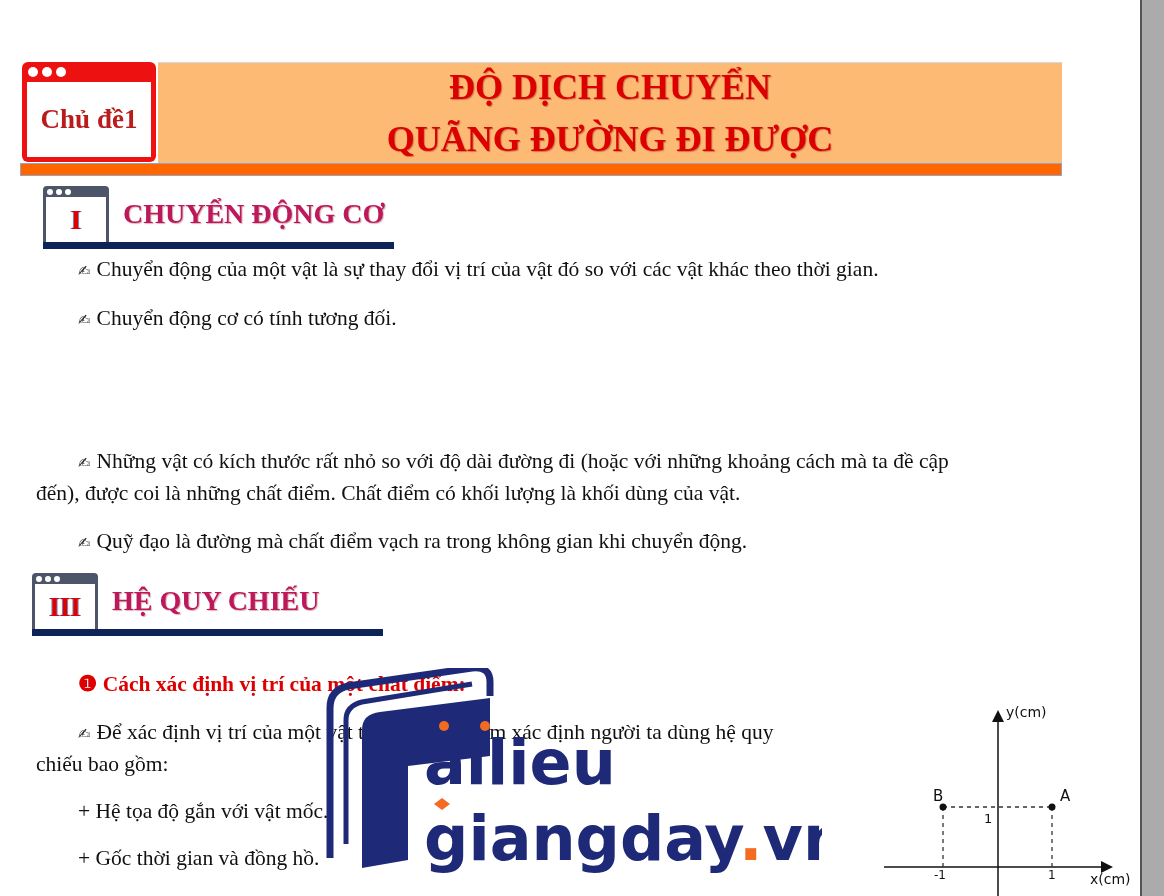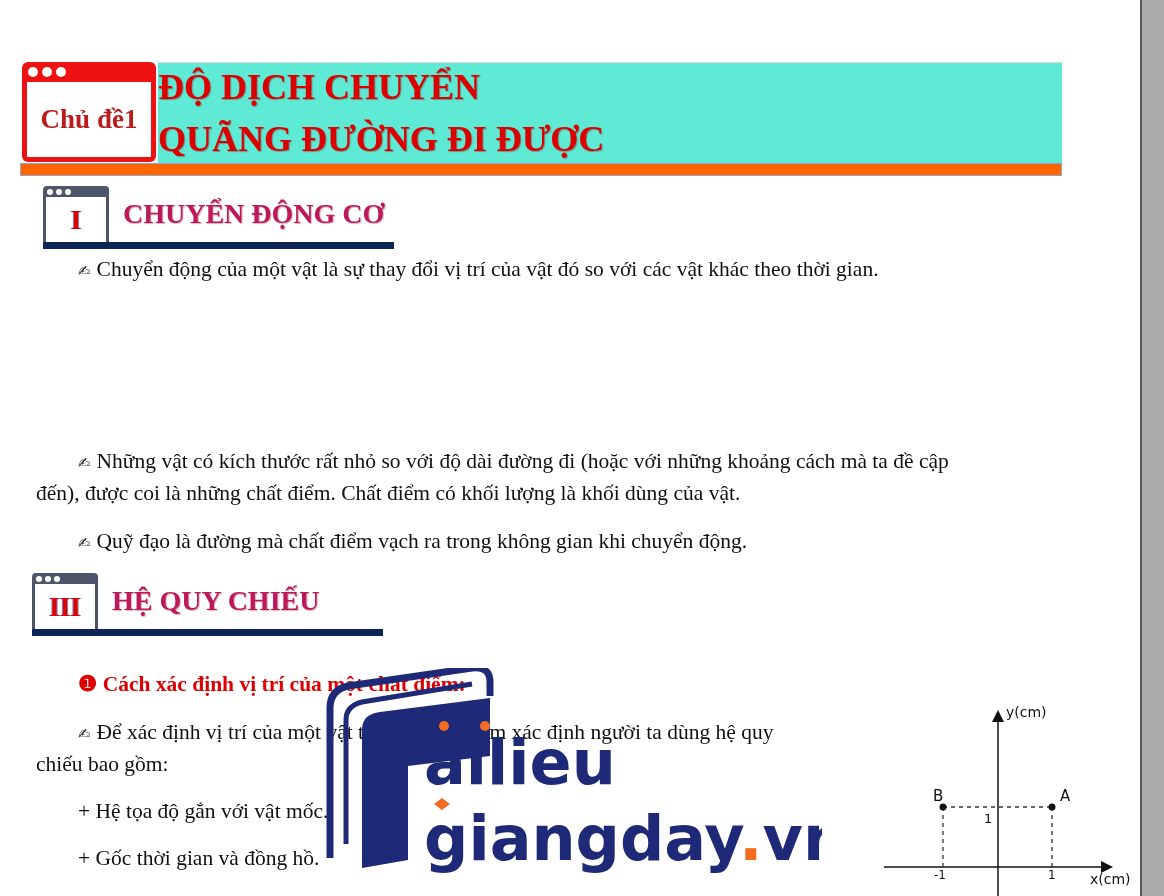--- a/index.html
+++ b/index.html
@@ -19,22 +19,22 @@
   }
   .topic-badge .dots { position: absolute; left: 6px; top: 5px; display: flex; gap: 4px; }
   .topic-badge .dots span { width: 10px; height: 10px; border-radius: 50%; background: #fff; display: block; }
   .topic-badge .inner {
     position: absolute; left: 5px; top: 20px; right: 5px; bottom: 5px; background: #fff;
     display: flex; flex-direction: row; align-items: center; justify-content: center;
     color: #b91c1c; font-weight: bold; font-size: 27px; line-height: 33px;
   }
   .title-box {
     position: absolute; left: 158px; top: 62px; width: 904px; height: 100px;
-    background: #5eead4; border-top: 1px solid #d9d9d9;
-    display: flex; flex-direction: column; justify-content: center;
+    background: #fdba74; border-top: 1px solid #d9d9d9;
+    display: flex; flex-direction: column; align-items: center; justify-content: center;
     color: #dd0000; font-weight: bold; font-size: 36px; line-height: 52px;
     text-shadow: 1px 1px 1px rgba(120,0,0,0.35);
   }
   .title-bar { position: absolute; left: 20px; top: 163px; width: 1042px; height: 13px; background: #ff6600; border: 1px solid #8fa6c8; box-sizing: border-box; }
 
   
   .sec { position: absolute; height: 62px; }
   .sec .icon {
     position: absolute; left: 0; top: 0; width: 66px; height: 58px;
     background: #4d5568; border-radius: 4px 4px 0 0; box-sizing: border-box;
@@ -93,20 +93,23 @@
         </div>
       <div class="win">I</div>
     </div>
     <div class="label" style="left:80px;">CHUYỂN ĐỘNG CƠ</div>
     <div class="bar" style="width:351px;"></div>
   </div>
 
   <div class="para" style="left:78px; top:253px; width:1010px;">
     <span class="bullet">✍</span><span>Chuyển động của một vật là sự thay đổi vị trí của vật đó so với các vật khác theo thời gian.</span>
   </div>
+  <div class="para" style="left:78px; top:302px;">
+    <span class="bullet">✍</span><span>Chuyển động cơ có tính tương đối.</span>
+  </div>
 
 
   <div class="para" style="left:78px; top:445px; width:1010px;">
     <span class="bullet">✍</span><span>Những vật có kích thước rất nhỏ so với độ dài đường đi (hoặc với những khoảng cách mà ta đề cập</span>
   </div>
   <div class="para" style="left:36px; top:477px;">đến), được coi là những chất điểm. Chất điểm có khối lượng là khối dùng của vật.</div>
   <div class="para" style="left:78px; top:525px;">
     <span class="bullet">✍</span><span>Quỹ đạo là đường mà chất điểm vạch ra trong không gian khi chuyển động.</span>
   </div>
 

